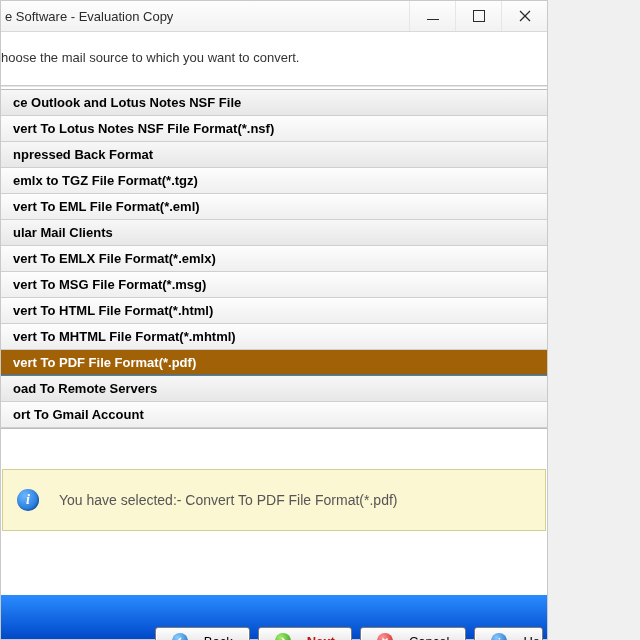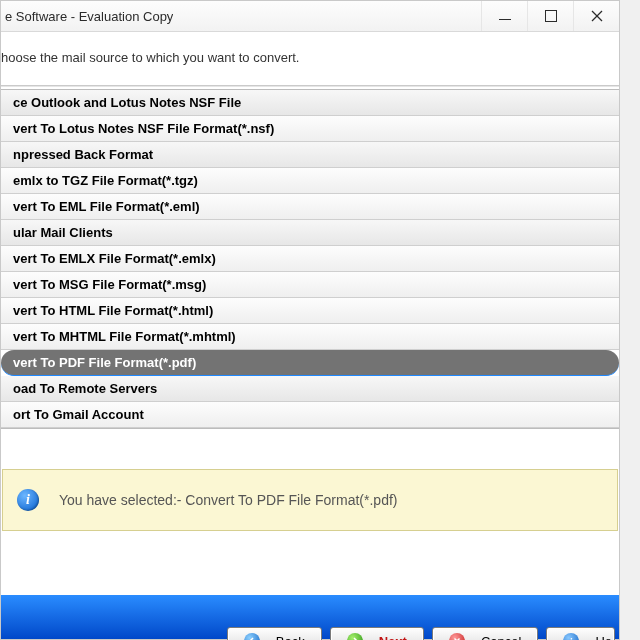--- a/index.html
+++ b/index.html
@@ -7,21 +7,21 @@
     padding: 0;
     width: 640px;
     height: 640px;
     font-family: "Segoe UI", Tahoma, Arial, sans-serif;
     font-size: 13px;
     background: #f0f0f0;
     overflow: hidden;
   }
 
   .window {
-    width: 620px;
+    width: 548px;
     height: 640px;
     background: #fff;
     display: flex;
     flex-direction: column;
     border: 1px solid #c9c9c9;
     box-sizing: border-box;
     position: relative;
   }
 
   
@@ -88,24 +88,23 @@
     font-weight: bold;
     color: #000;
     border-bottom: 1px solid #cfcfcf;
     background: linear-gradient(#fdfdfd, #efefef);
     white-space: nowrap;
   }
   .row.header {
     background: linear-gradient(#f7f7f7, #e7e7e7);
   }
   .row.selected {
-    background: #737373;
+    background: #a16207;
     color: #fff;
     border-bottom: 1px solid #1e88ff;
-    border-radius: 13px;
   }
 
   
   .infobox {
     margin: 40px 1px 0 1px;
     background: #fbf7d3;
     border: 1px solid #d6cf90;
     height: 60px;
     display: flex;
     align-items: center;

